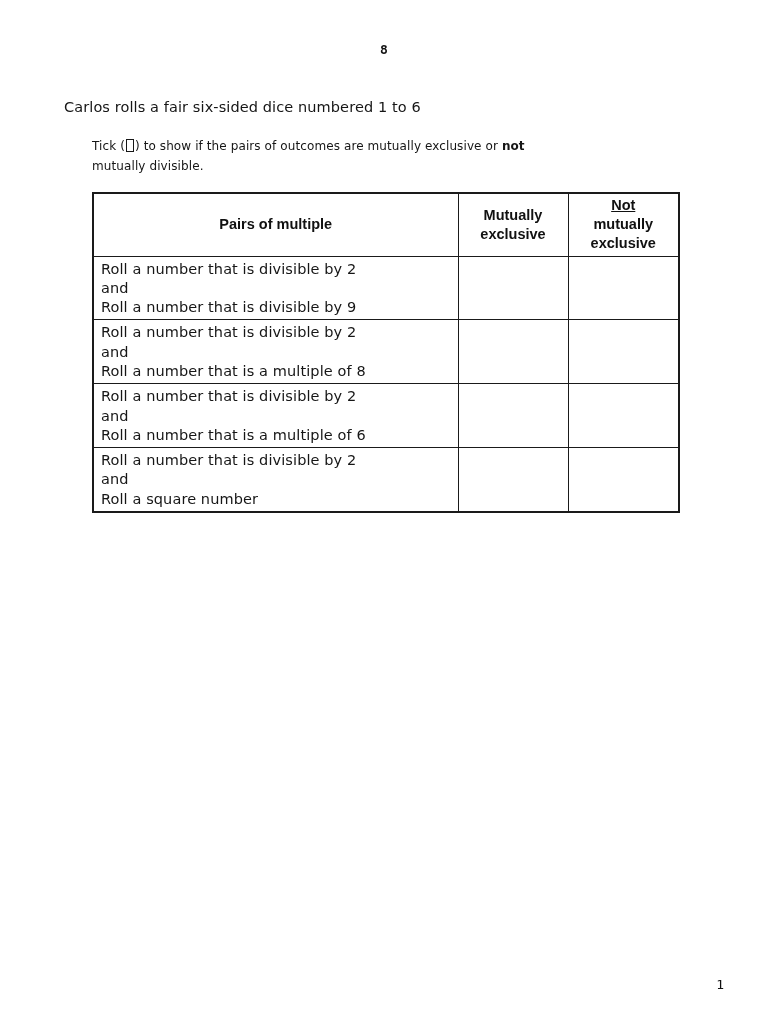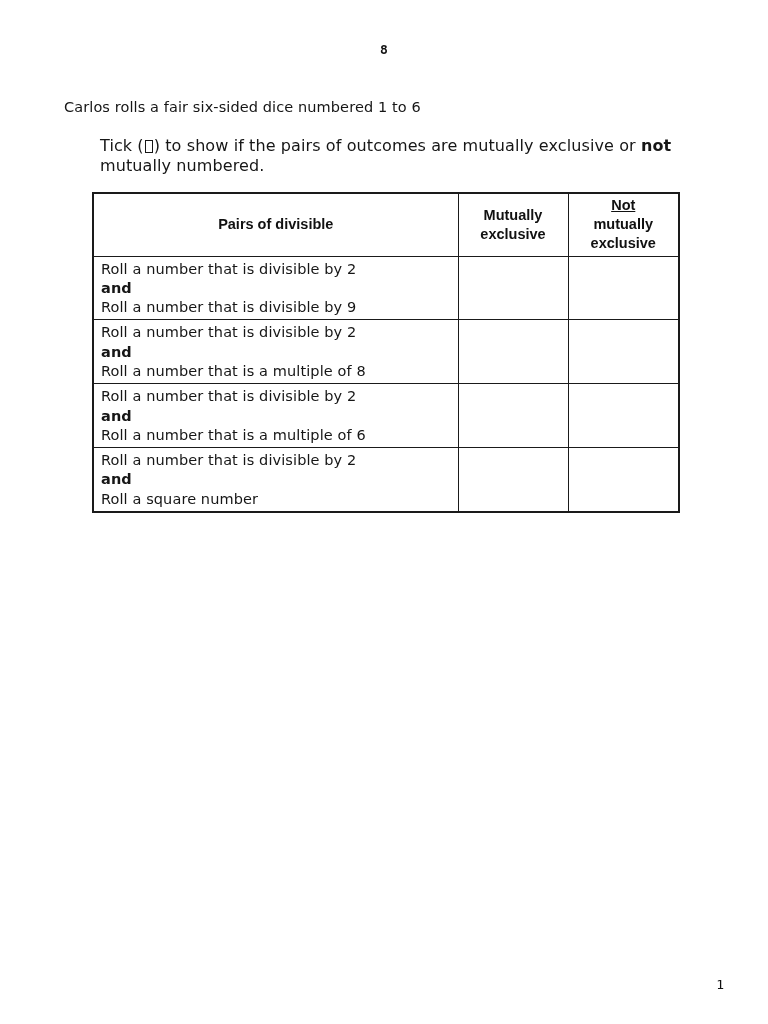--- a/index.html
+++ b/index.html
@@ -38,24 +38,24 @@
     position: absolute;
     left: 64px;
     top: 99px;
     font-size: 14.5px;
     letter-spacing: 0.1px;
     white-space: nowrap;
   }
 
   .instruction {
     position: absolute;
-    left: 100px;
+    left: 92px;
     top: 136px;
     width: 600px;
-    font-size: 16px;
+    font-size: 12px;
     line-height: 20px;
     letter-spacing: 0.1px;
   }
   .instruction b { font-weight: bold; }
 
   
   .tofu-box {
     display: inline-block;
     width: 8px;
     height: 13px;
@@ -97,40 +97,40 @@
     height: 62px;
     vertical-align: top;
     padding: 3px 7px 2px 7px;
   }
   td.pairs-cell {
     font-size: 14.5px;
     line-height: 19.3px;
     letter-spacing: 0.1px;
     margin-top: 47px;
   }
-  td.pairs-cell .conj { font-weight: bold; }
+  td.pairs-cell .conj { font-weight: normal; }
   td.answer-cell { background: #ffffff; cursor: pointer; }
 </style>
 </head>
 <body>
 
 <div class="page-num-top">8</div>
 
 <div class="intro">Carlos rolls a fair six-sided dice numbered 1 to 6</div>
 
 <div class="instruction">
   <span>Tick (</span><span class="tofu-box"></span><span>) to show if the pairs of outcomes are mutually exclusive or </span><b>not</b>
   <br>
-  <span>mutually numbered.</span>
+  <span>mutually divisible.</span>
 </div>
 
 <table class="outcomes">
   <thead>
     <tr>
-      <th class="col-pairs">Pairs of divisible</th>
+      <th class="col-pairs">Pairs of multiple</th>
       <th class="col-mutual">Mutually exclusive</th>
       <th class="col-notmut">
         <div><span class="underlined">Not</span></div>
         <div>mutually exclusive</div>
       </th>
     </tr>
   </thead>
   <tbody>
     <tr>
       <td class="pairs-cell">

